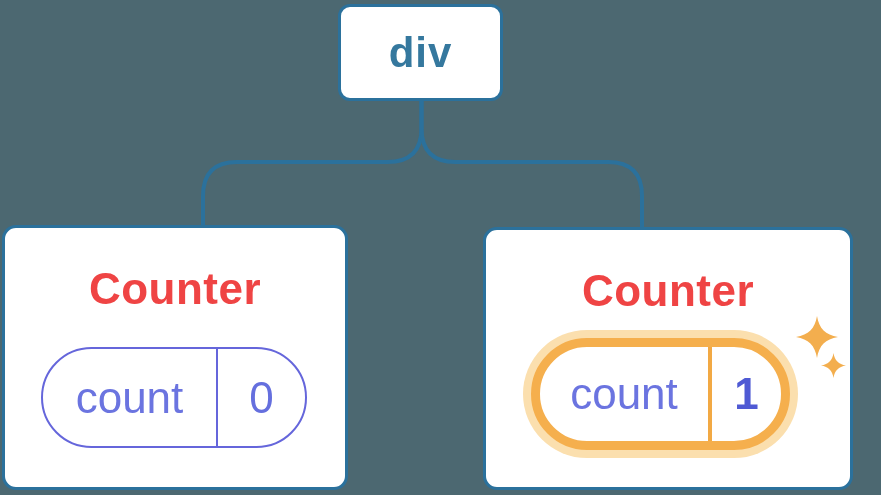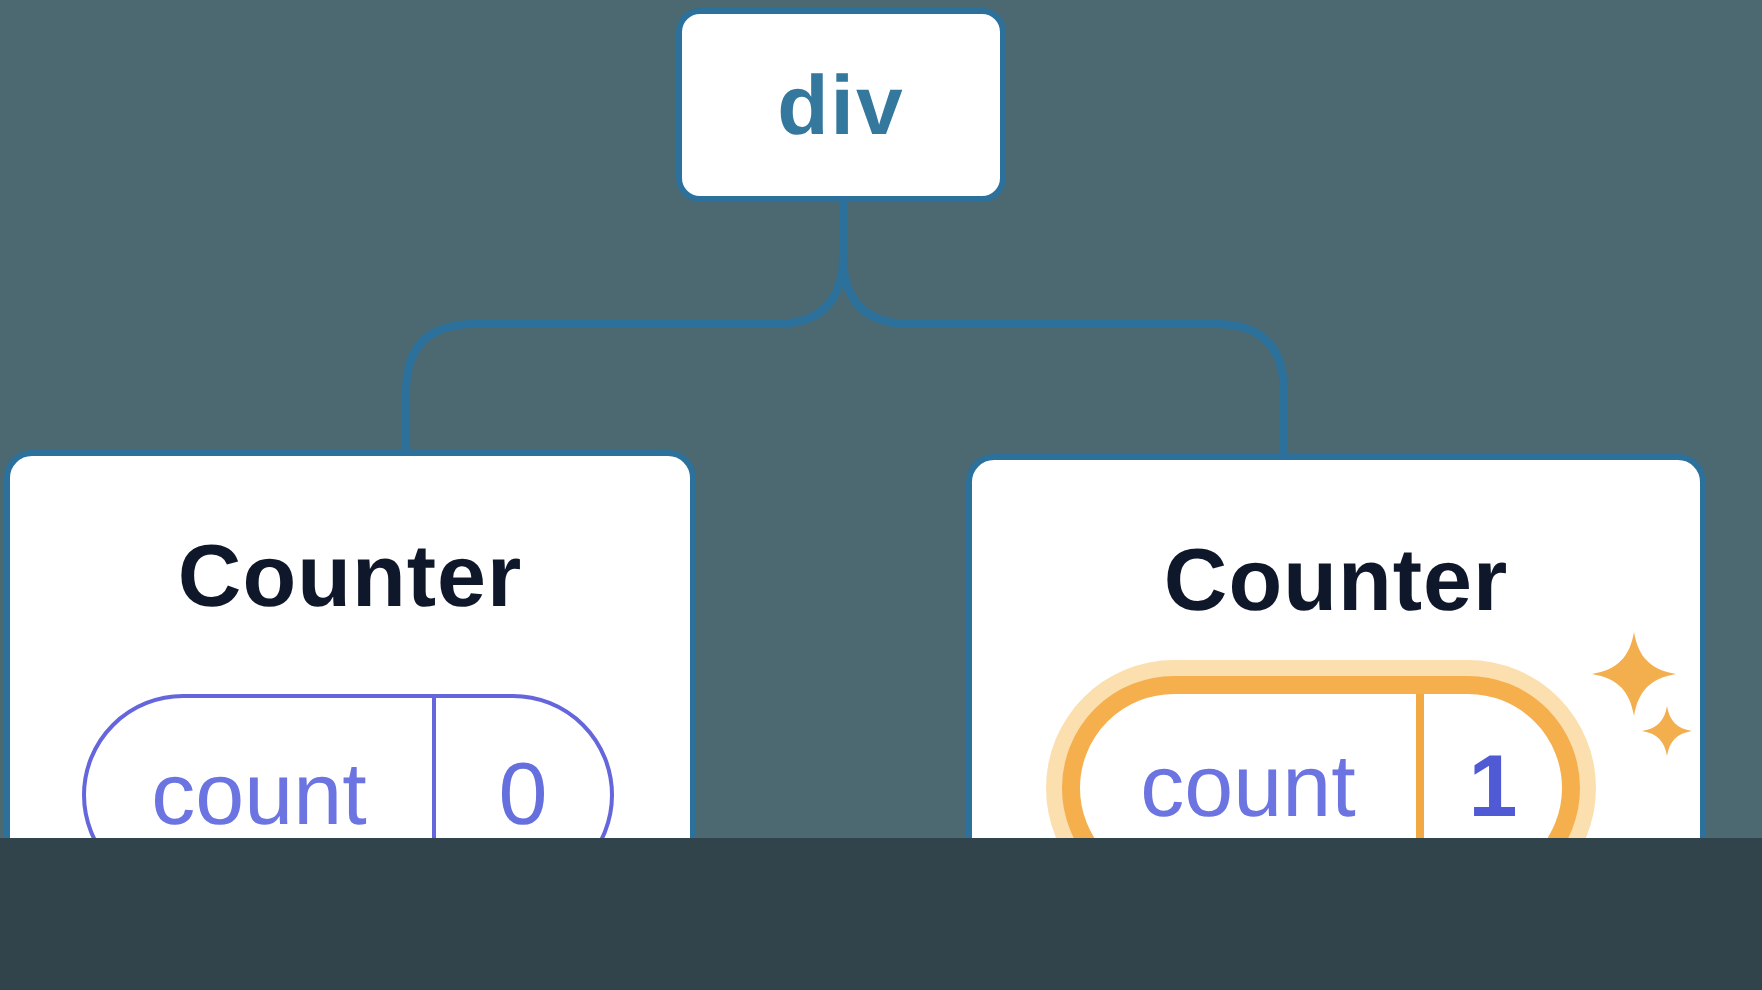--- a/index.html
+++ b/index.html
@@ -2,21 +2,21 @@
 <html><head>
 <meta charset="utf-8">
 <style>
   * { box-sizing: border-box; margin: 0; padding: 0; }
   html, body { background: #31444c; }
   body { font-family: "Liberation Sans", sans-serif; }
 
   .stage {
     position: relative;
     width: 881px;
-    height: 419px;
+    height: 495px;
     background: #4C6871;
     overflow: hidden;
   }
 
   .connector-svg {
     position: absolute;
     left: 0; top: 0;
     width: 881px; height: 495px;
   }
 
@@ -43,21 +43,21 @@
   .card-left  { left: 2px;   top: 225px; width: 346px; height: 265px; }
   .card-right { left: 483px; top: 227px; width: 370px; height: 263px; }
 
   .card-title {
     position: absolute;
     top: 36px; left: 0; right: 0;
     text-align: center;
     font-size: 44px;
     font-weight: 600;
     letter-spacing: 0.5px;
-    color: #0f172a;
+    color: #ef4444;
   }
 
   .pill {
     position: absolute;
     display: flex;
     align-items: stretch;
     background: #ffffff;
     border-radius: 999px;
     overflow: hidden;
     justify-content: center;

